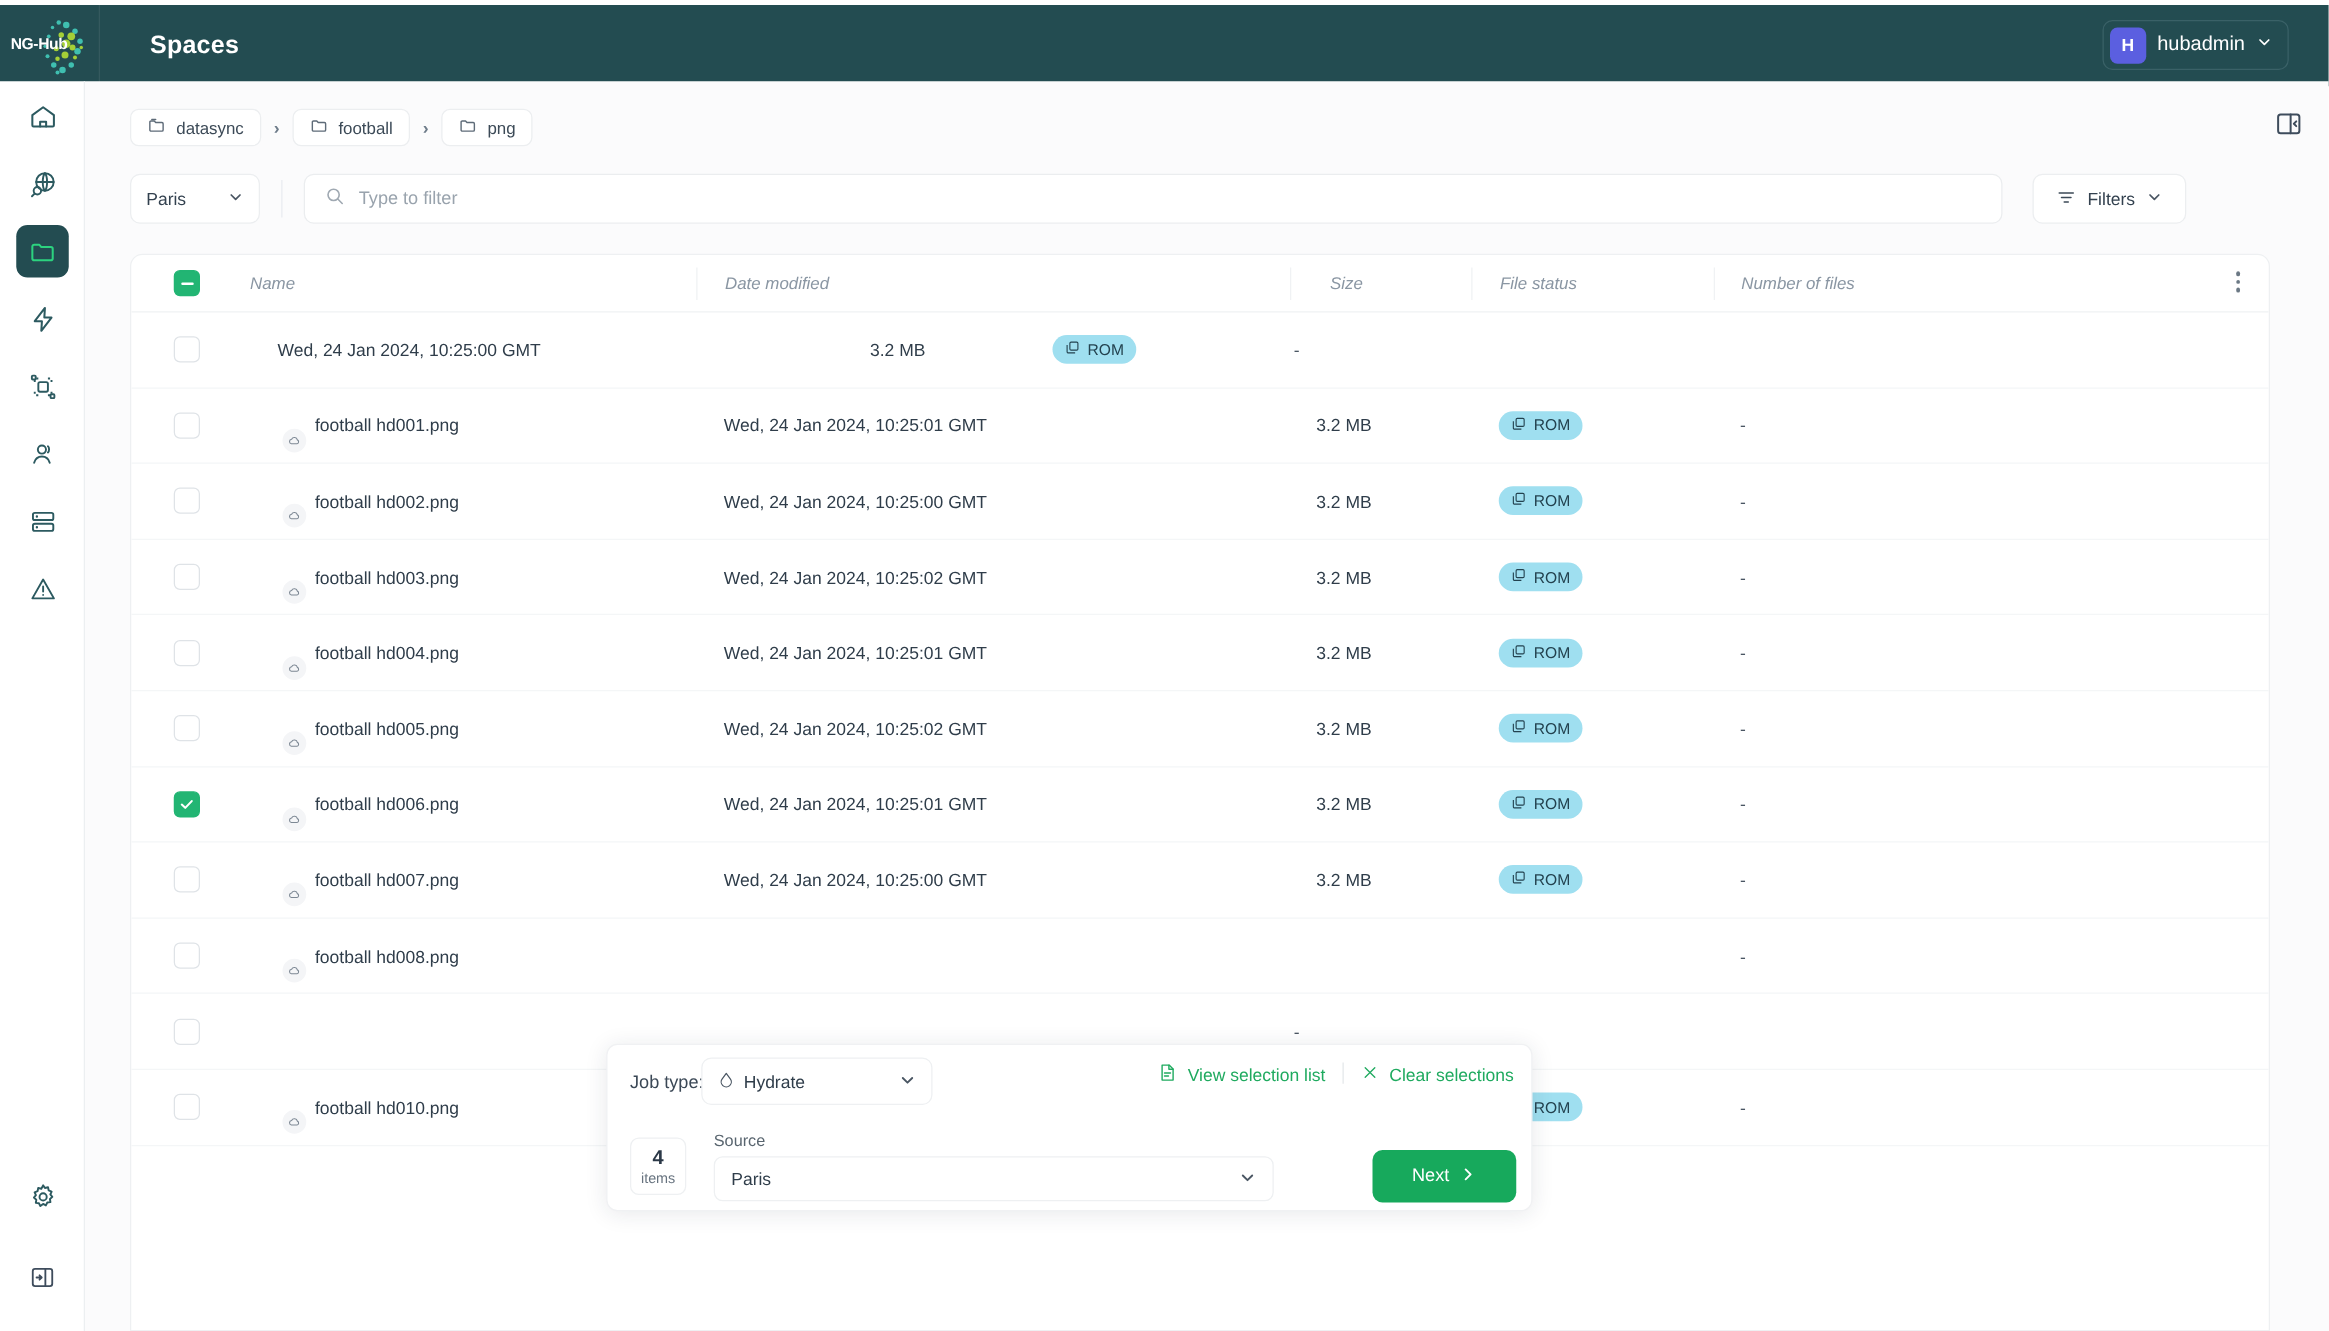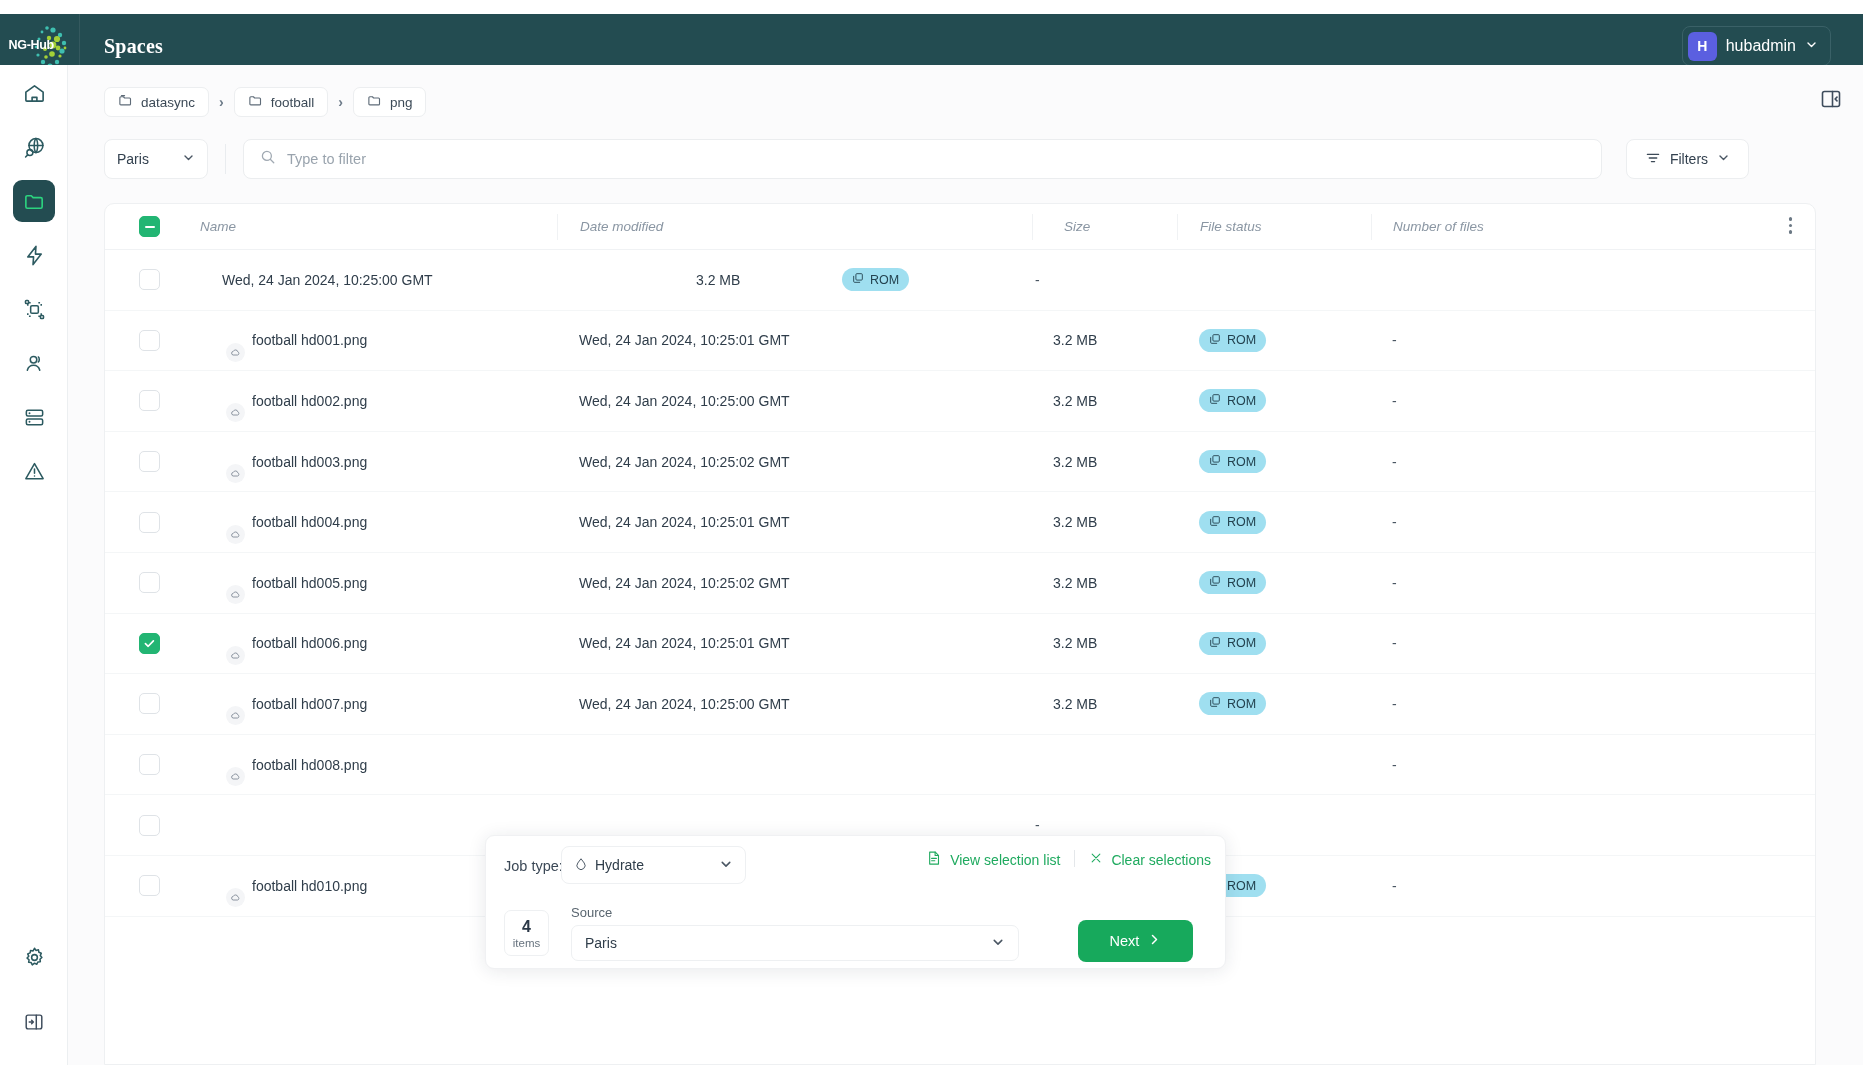--- a/index.html
+++ b/index.html
@@ -6,39 +6,38 @@
   html, body {
     width: 1863px; height: 1065px;
     font-family: "Liberation Sans", sans-serif;
     background: #ffffff;
     overflow: hidden;
   }
   body { position: relative; }
 
   
   .topbar {
-    position: absolute; top: 14px; left: 0; width: 1863px; height: 65px;
+    position: absolute; top: 4px; left: 0; width: 1863px; height: 65px;
     background: #234c51;
     display: flex; align-items: center;
   }
   .logo-cell {
     width: 80px; height: 65px;
     display: flex; align-items: center; justify-content: center;
     border-right: 1px solid #34595e;
     position: relative;
   }
   .logo-wrap { position: relative; width: 62px; height: 52px; }
   .logo-text {
     position: absolute; left: 0; top: 17px;
     color: #ffffff; font-size: 12.5px; font-weight: 700; letter-spacing: -0.3px;
   }
   .app-title {
-    margin-left: 24px; color: #ffffff; font-size: 20px; font-weight: 700;
+    margin-left: 40px; color: #ffffff; font-size: 20px; font-weight: 700;
     letter-spacing: 0.2px;
-    font-family: Liberation Serif, serif;
   }
   .user-chip {
     position: absolute; right: 32px; top: 12px;
     height: 40px; display: flex; align-items: center; gap: 9px;
     border: 1px solid #3a6167; border-radius: 8px; padding: 0 12px 0 5px;
   }
   .avatar {
     width: 29px; height: 29px; border-radius: 6px; background: #5b5fe0;
     color: #fff; font-size: 14px; font-weight: 600;
     display: flex; align-items: center; justify-content: center;
@@ -185,21 +184,21 @@
   .items-n { font-size: 16px; font-weight: 700; color: #2b3847; }
   .items-l { font-size: 11.5px; color: #67737f; }
   .src-label { position: absolute; left: 85px; top: 69px; font-size: 13px; color: #59656f; }
   .src-select {
     position: absolute; left: 85px; top: 89px; width: 448px; height: 36px;
     border: 1px solid #eef0f2; border-radius: 7px; background: #fff;
     display: flex; align-items: center; justify-content: space-between; padding: 0 13px;
     font-size: 14px; color: #2f3d4a;
   }
   .next-btn {
-    position: absolute; left: 592px; top: 84px; width: 115px; height: 42px;
+    position: absolute; left: 612px; top: 84px; width: 115px; height: 42px;
     background: #17a95c; border-radius: 8px; color: #fff; font-size: 14.5px;
     display: flex; align-items: center; justify-content: center; gap: 9px;
   }
 
   .panel-toggle-tr { position: absolute; right: 20px; top: 22px; }
 </style>
 </head>
 <body>
 
 <div class="topbar">

